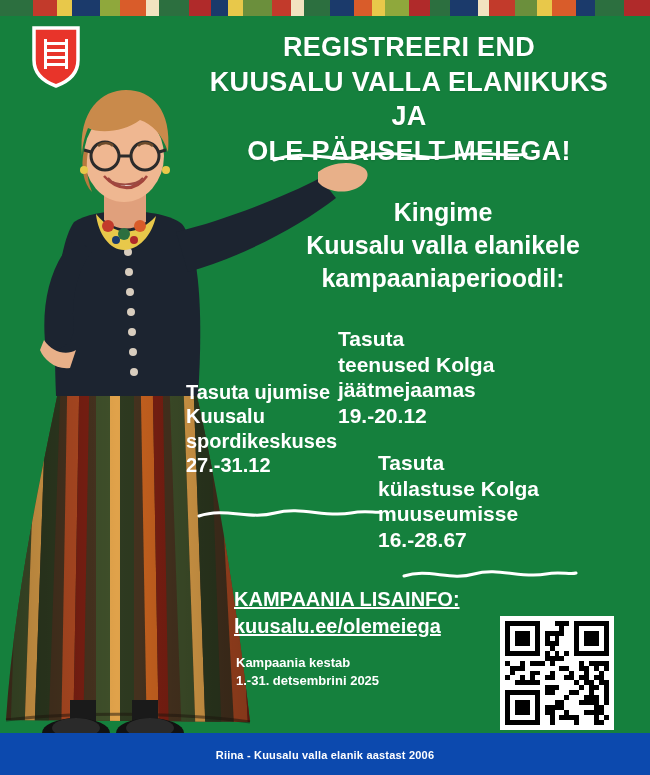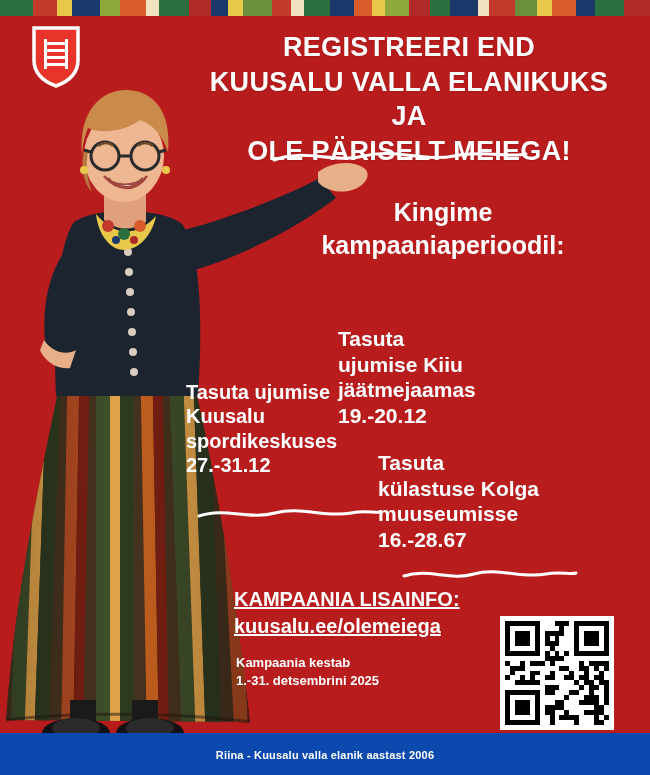--- a/index.html
+++ b/index.html
@@ -5,21 +5,21 @@
   html, body {
     margin: 0;
     padding: 0;
     background: #0a0a0a;
   }
   #poster {
     position: relative;
     width: 650px;
     height: 775px;
     overflow: hidden;
-    background: #b91c1c;
+    background: #15803d;
     font-family: "Liberation Sans", sans-serif;
     color: #ffffff;
   }
 
   
   .stripe-band {
     position: absolute;
     top: 0; left: 0;
     width: 650px;
     height: 16px;
@@ -337,26 +337,27 @@
   </div>
 
   <div class="squiggle-head">
     <svg width="260" height="18" viewBox="0 0 260 18" aria-hidden="true">
       <path d="M4 12 C34 0 64 16 94 8 C124 0 154 14 184 8 C214 2 238 10 256 6" fill="none" stroke="#FFFFFF" stroke-width="3" stroke-linecap="round"></path>
     </svg>
   </div>
 
   <div class="subhead">
     <span>Kingime</span>
+    <span>Kuusalu valla elanikele</span>
     <span>kampaaniaperioodil:</span>
   </div>
 
   <div class="offer" id="offer-jaatmejaam">
     <span>Tasuta</span>
-    <span>ujumise Kiiu</span>
+    <span>teenused Kolga</span>
     <span>jäätmejaamas</span>
     <span>19.-20.12</span>
   </div>
 
   <div class="offer" id="offer-ujumine">
     <span>Tasuta ujumise</span>
     <span>Kuusalu</span>
     <span>spordikeskuses</span>
     <span>27.-31.12</span>
   </div>

